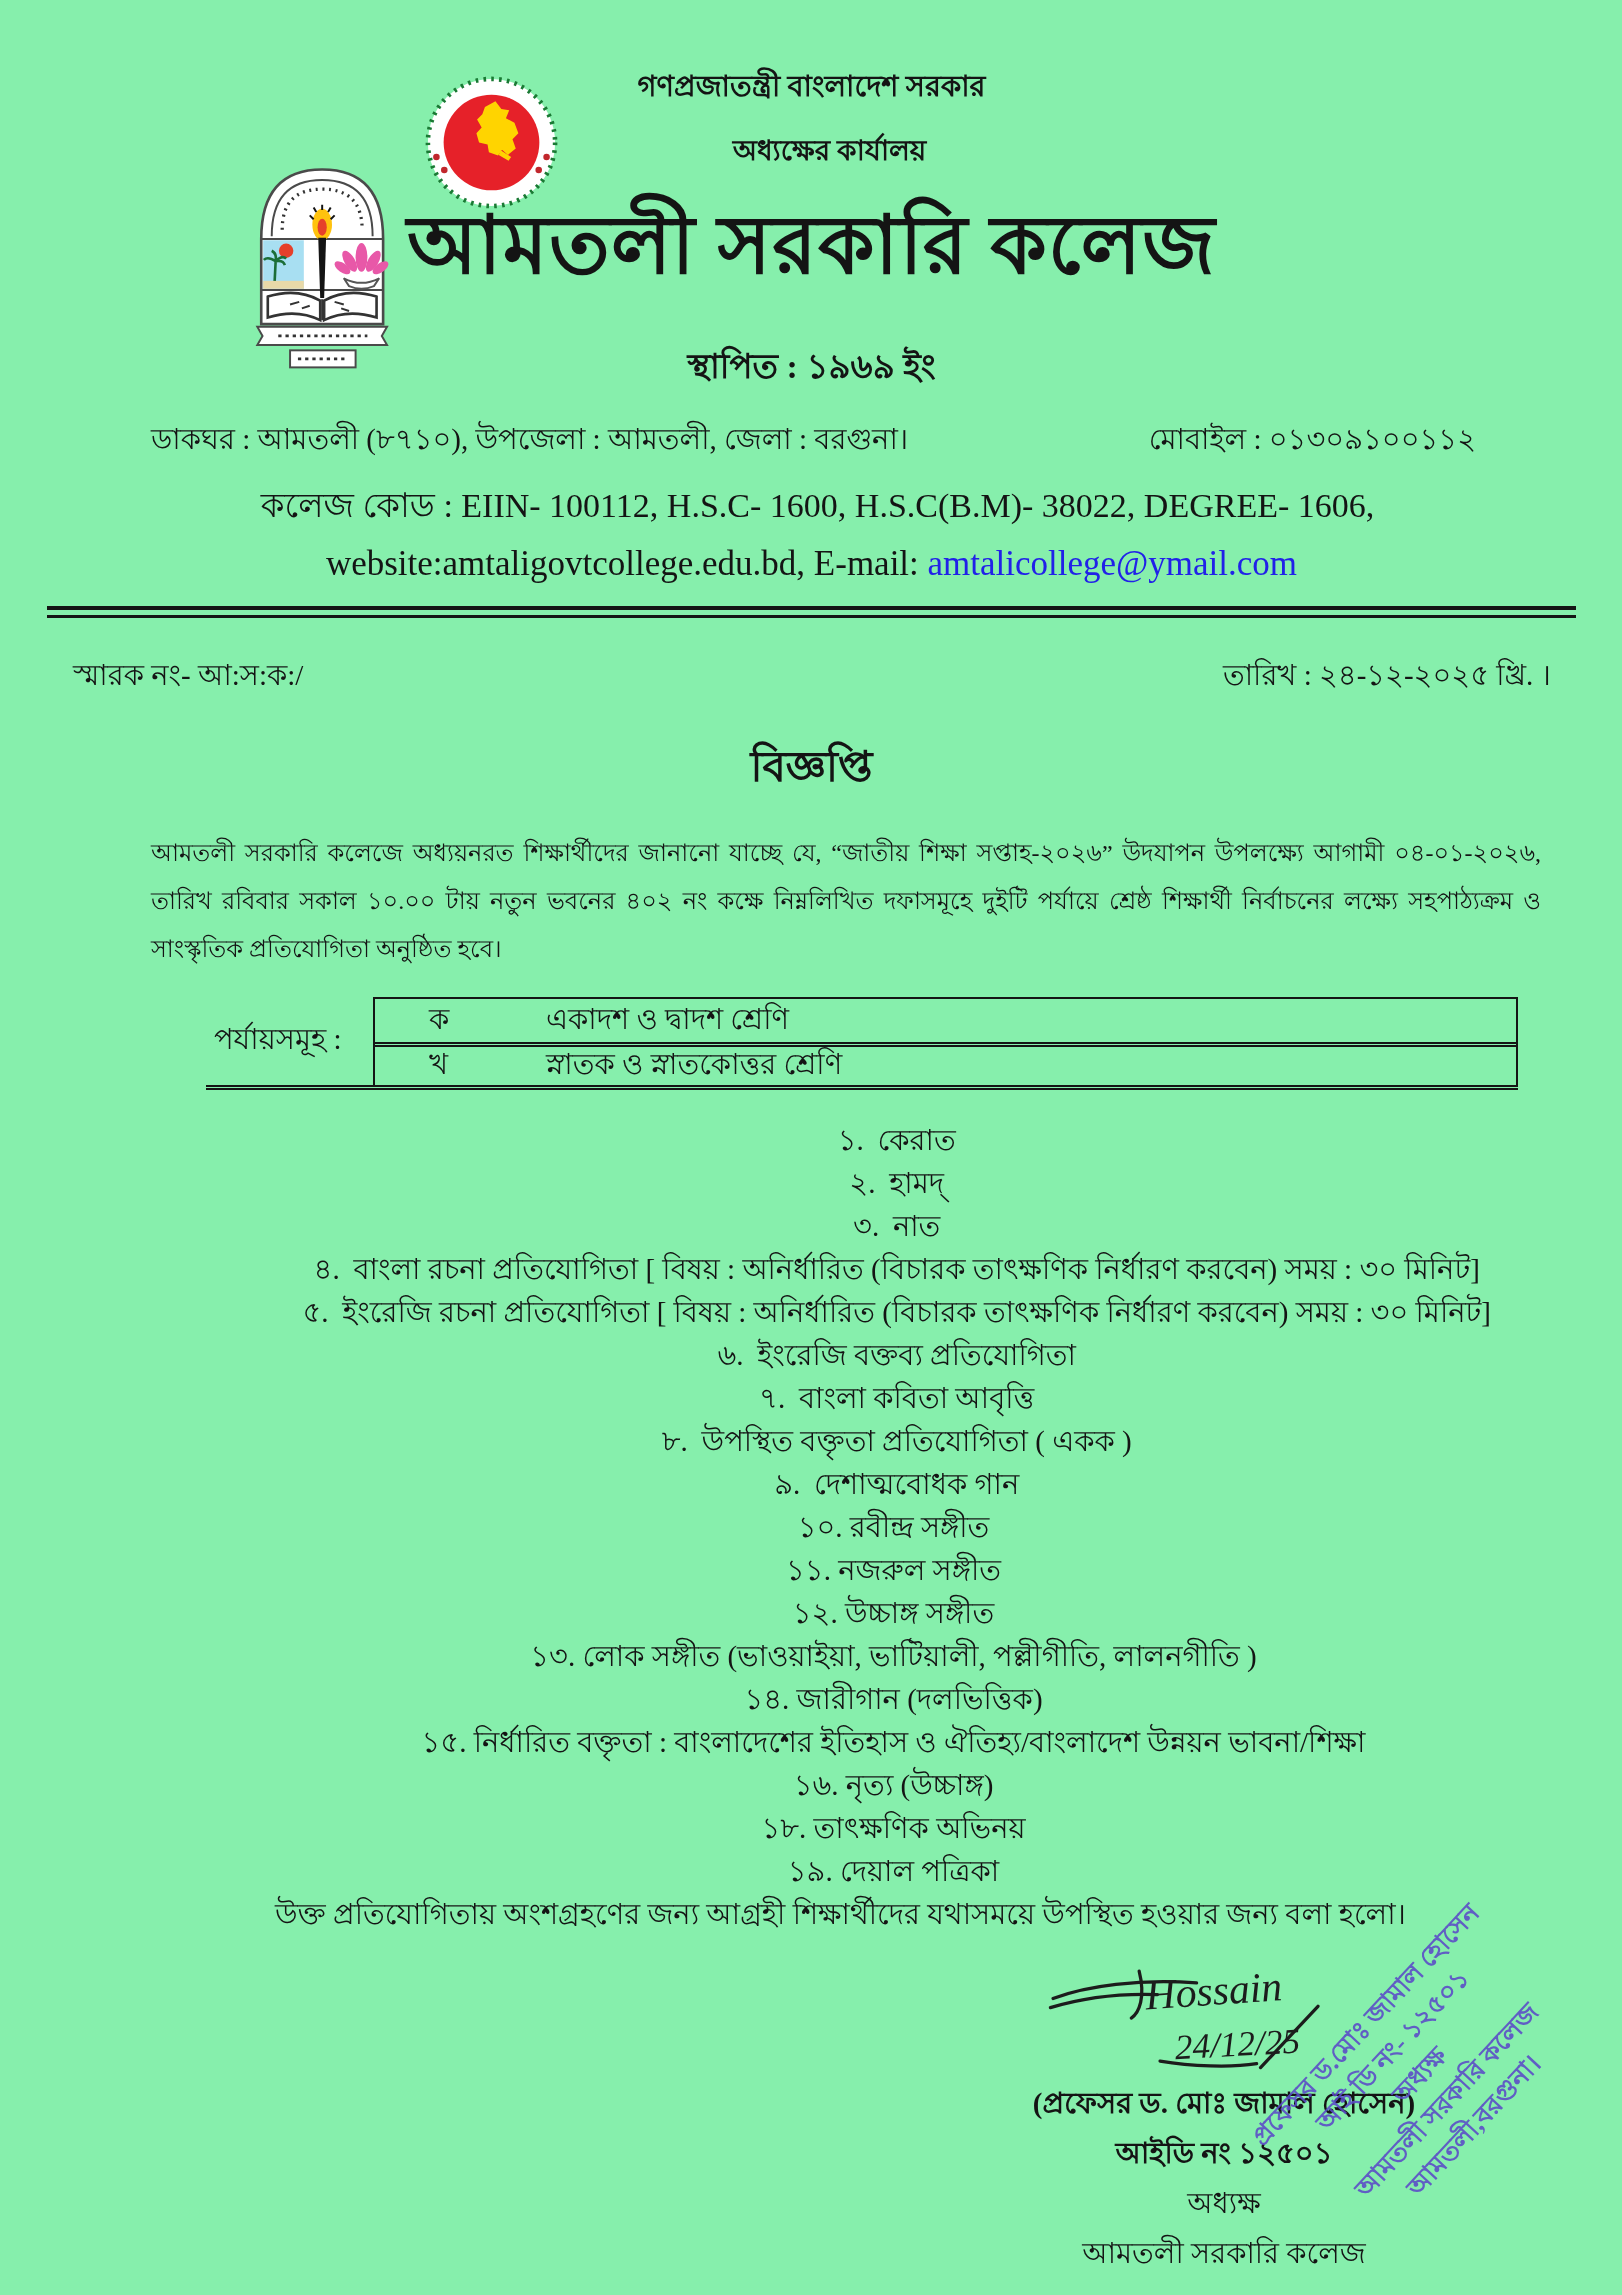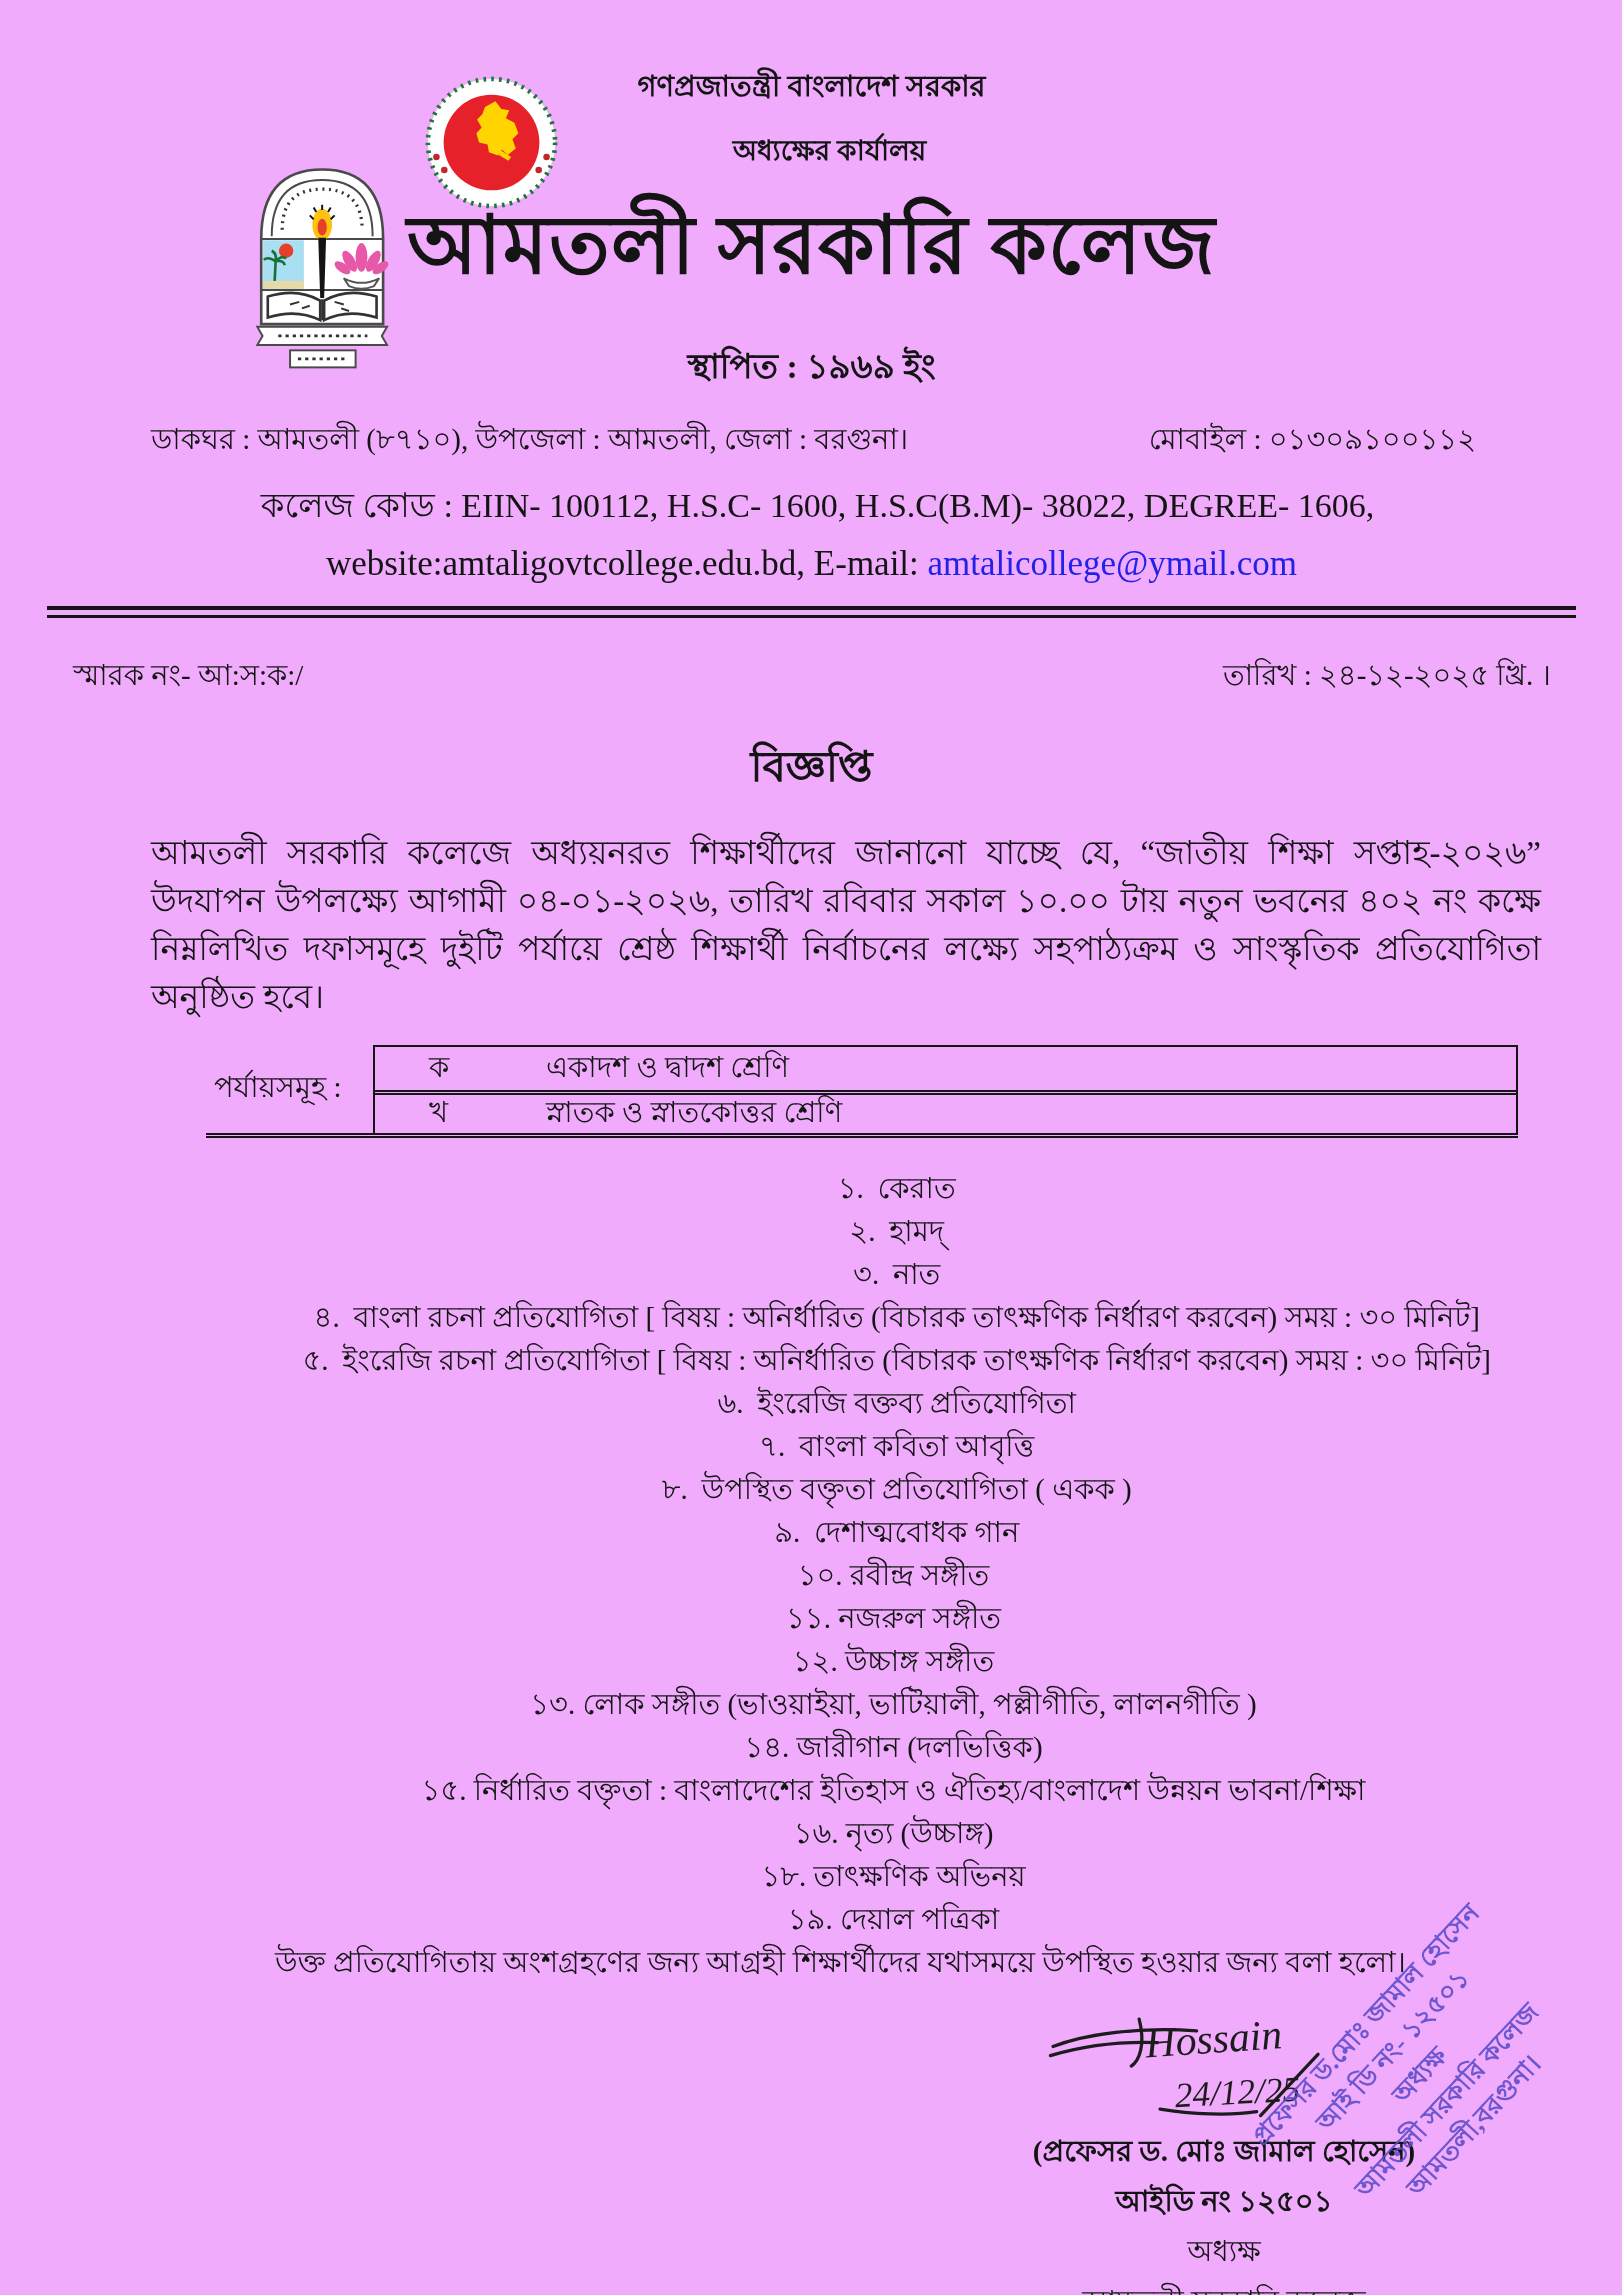--- a/index.html
+++ b/index.html
@@ -1,20 +1,20 @@
 <!DOCTYPE html>
 <html lang="bn" style="font-size:10.5px"><head>
 <meta charset="utf-8">
 <style>
   * { margin:0; padding:0; box-sizing:border-box; }
   html,body { background:#ffffff; }
   .page {
     position:relative;
     width:1623px; height:2295px;
-    background:#f0abfc;
+    background:#86efac;
     color:#141414;
     font-family:"Liberation Serif","DejaVu Serif",serif;
     overflow:hidden;
   }
   
   .logo-college { position:absolute; left:252px; top:159px; width:141px; height:211px; }
   .logo-govt    { position:absolute; left:422px; top:73px; width:139px; height:139px; }
   .hdr { text-align:center; }
   .govt-line     { padding-top:63px; font-size:29px; font-weight:700; }
   .office-line   { margin-top:17px; font-size:28px; font-weight:700;padding-left:36px; }
@@ -22,21 +22,21 @@
   .established   { margin-top:22px; font-size:34px; font-weight:700; }
   .addr-row { display:flex; justify-content:space-between; margin:19.6px 147px 0 151px; font-size:29px; }
   .code-line { margin-top:14.4px; text-align:center; font-size:34px;padding-left:12px; }
   .site-line { margin-top:7.9px; text-align:center; font-size:35px; }
   .email-link { text-decoration:none; }
   .rule-double { margin:22px 47px 0 47px; height:11.8px; border-top:4.6px solid #151515; border-bottom:3.3px solid #151515; }
   
   .memo-row { display:flex; justify-content:space-between; margin:34px 72px 0 73px; font-size:29px; }
   
   .notice-title { margin-top:33px; text-align:center; font-size:42px; font-weight:700; }
-  .body-para { margin:23.6px 82px 0 151px; font-size:33px; line-height:48px; text-align:justify; }
+  .body-para { margin:23.6px 82px 0 151px; font-size:24px; line-height:48px; text-align:justify; }
   
   .phase-table { display:flex; margin:24px 0 0 206px; width:1312px; border-bottom:5.2px double #151515; }
   .phase-label { width:167px; display:flex; align-items:center; padding-left:7.9px; font-size:29px; }
   .phase-rows  { flex:1; border-left:2px solid #151515; border-top:2px solid #151515; border-right:2px solid #151515; }
   .phase-row   { height:43px; display:flex; align-items:center; font-size:29px; }
   .phase-row + .phase-row { border-top:5.2px double #151515; }
   .phase-key   { padding-left:54px; width:171px; }
   
   .items { margin:29px 0 0 164px; font-size:29px;text-align:center; }
   .item  { line-height:43px; white-space:nowrap; }

